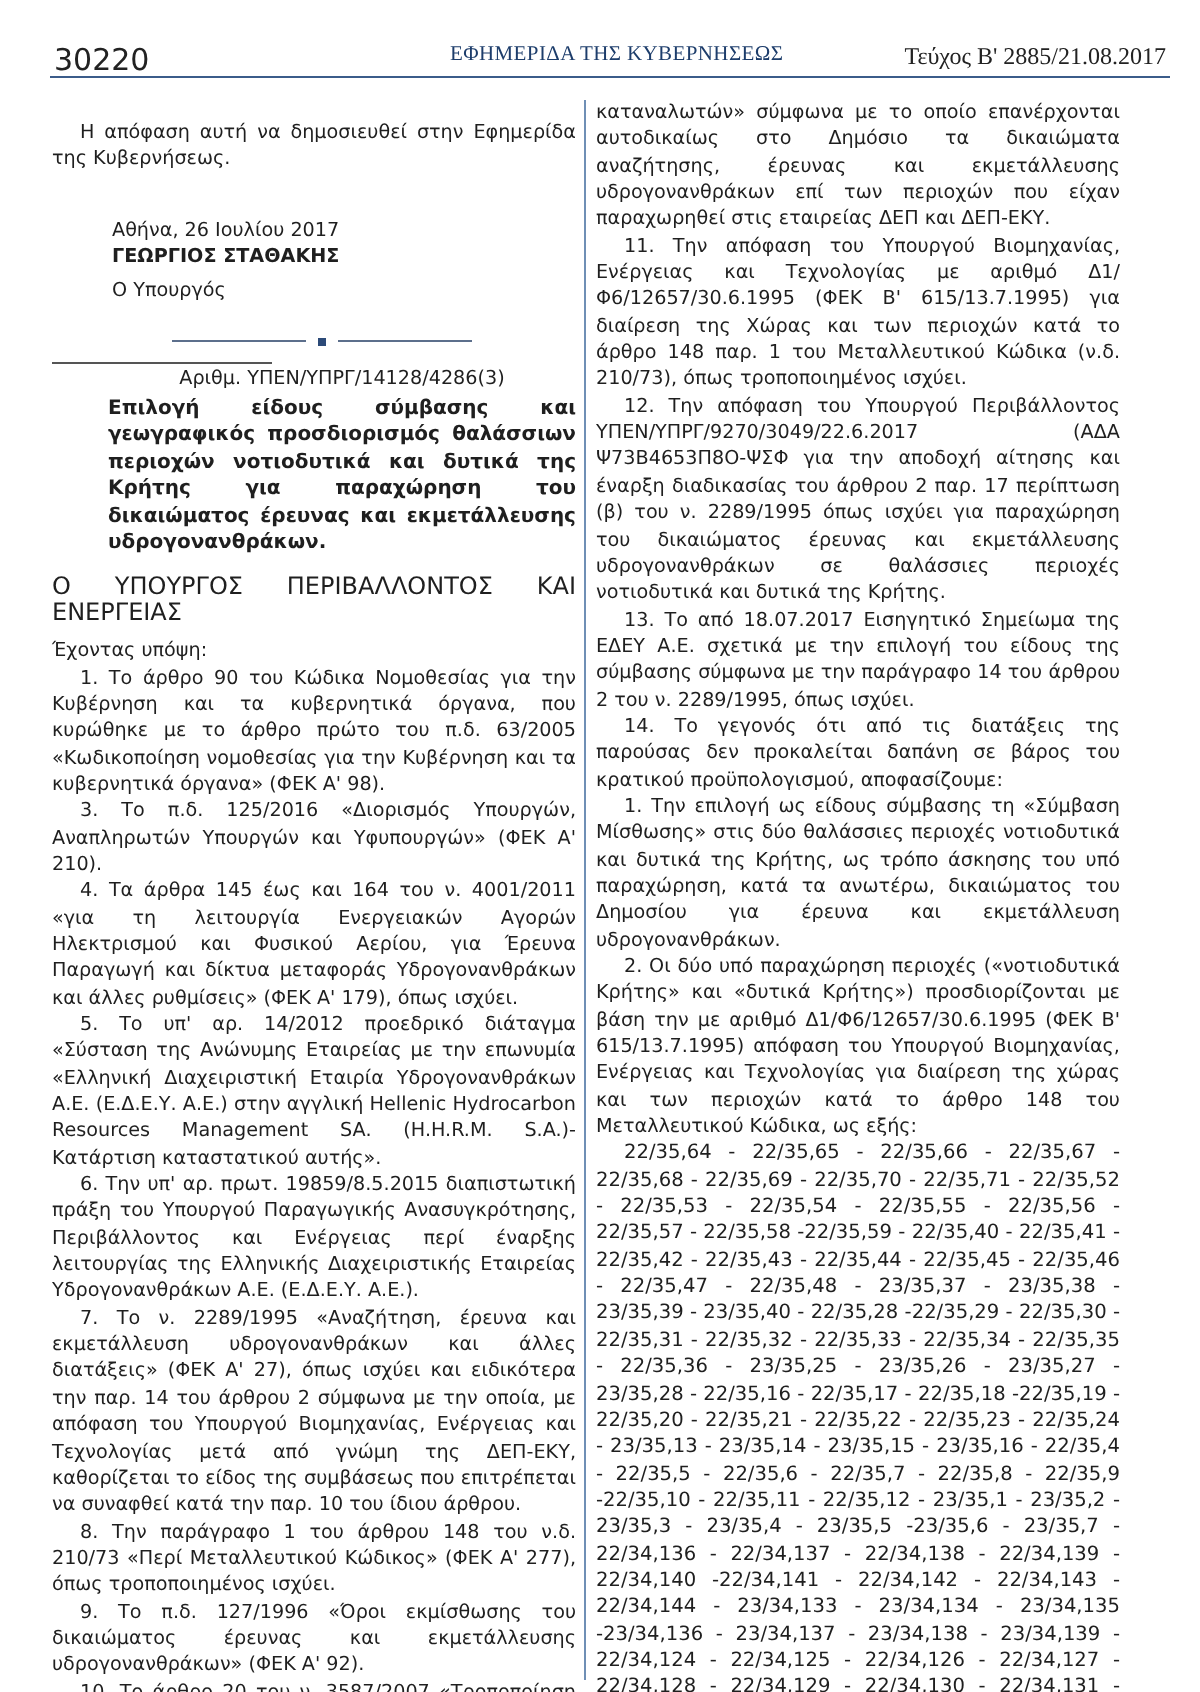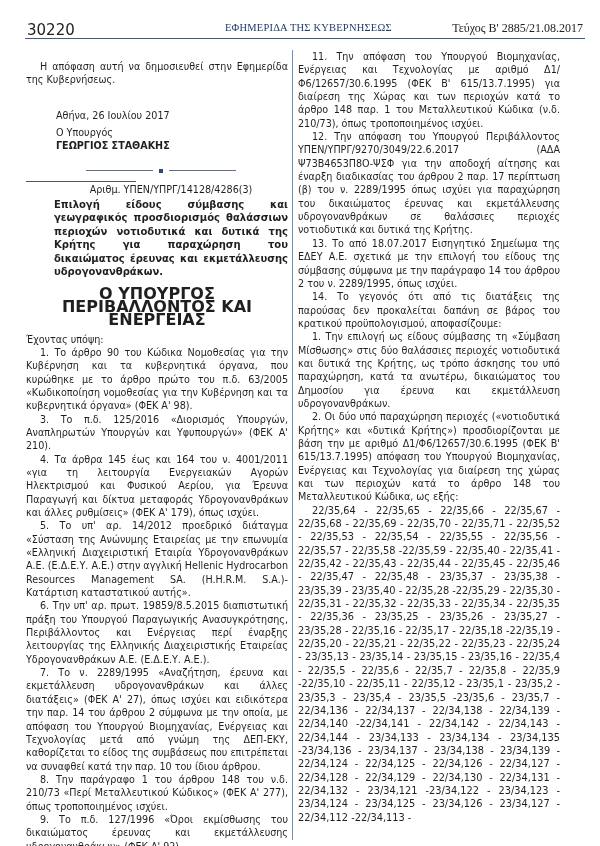--- a/index.html
+++ b/index.html
@@ -18,41 +18,41 @@
   p { margin:0; }
   .ind { text-indent:14px; }
   .center-ind { padding-left:30px; margin-top:4px; }
   .bold { font-weight:bold; }
   .sep { display:flex; align-items:center; justify-content:center; margin:16px 0 10px 60px; width:150px; }
   .sep .ln { flex:1; height:1px; background:#5c6f8c; }
   .sep .sq { width:4px; height:4px; background:#2c4a78; margin:0 6px; }
   .decision-no { display:flex; justify-content:center; padding-left:28px; border-top:0; position:relative; }
   .decision-no::before { content:""; position:absolute; left:0; top:-2px; width:110px; height:1px; background:#555; }
   .decision-title { font-weight:bold; padding-left:28px; font-size:10px; line-height:13.4px; margin-top:2px; }
-  .minister-heading { font-weight:bold; text-align:center; margin:8px 0 6px 0; font-size:16px; }
+  .minister-heading { font-weight:normal; margin:8px 0 6px 0; font-size:12px; }
   .codes { text-align:justify; font-size:9.8px; line-height:13.35px; }
   .gap { height:6px; }
 </style>
 </head>
 <body>
 
 <div class="header">
   <span class="hdr-page">30220</span>
   <span class="hdr-title">ΕΦΗΜΕΡΙΔΑ ΤΗΣ ΚΥΒΕΡΝΗΣΕΩΣ</span>
   <span class="hdr-issue">Τεύχος Β' 2885/21.08.2017</span>
 </div>
 
 <div class="divider"></div>
 
 <div class="col left">
   <div class="gap" style="height:10px"></div>
   <p class="ind">Η απόφαση αυτή να δημοσιευθεί στην Εφημερίδα της Κυβερνήσεως.</p>
   <p class="center-ind" style="margin-top:22px">Αθήνα, 26 Ιουλίου 2017</p>
+  <p class="center-ind bold" style="margin-top:0">ΓΕΩΡΓΙΟΣ ΣΤΑΘΑΚΗΣ</p>
   <p class="center-ind">Ο Υπουργός</p>
-  <p class="center-ind bold" style="margin-top:0">ΓΕΩΡΓΙΟΣ ΣΤΑΘΑΚΗΣ</p>
 
   <div class="sep">
     <span class="ln"></span>
       <span class="sq"></span>
       <span class="ln"></span>
   </div>
 
   <div class="decision-no">
     <span>Αριθμ. ΥΠΕΝ/ΥΠΡΓ/14128/4286</span>
     <span>(3)</span>
@@ -65,20 +65,21 @@
   <p class="ind">4. Τα άρθρα 145 έως και 164 του ν. 4001/2011 «για τη λειτουργία Ενεργειακών Αγορών Ηλεκτρισμού και Φυσικού Αερίου, για Έρευνα Παραγωγή και δίκτυα μεταφοράς Υδρογονανθράκων και άλλες ρυθμίσεις» (ΦΕΚ Α' 179), όπως ισχύει.</p>
   <p class="ind">5. Το υπ' αρ. 14/2012 προεδρικό διάταγμα «Σύσταση της Ανώνυμης Εταιρείας με την επωνυμία «Ελληνική Διαχειριστική Εταιρία Υδρογονανθράκων Α.Ε. (Ε.Δ.Ε.Υ. Α.Ε.) στην αγγλική Hellenic Hydrocarbon Resources Management SA. (H.H.R.M. S.A.)-Κατάρτιση καταστατικού αυτής».</p>
   <p class="ind">6. Την υπ' αρ. πρωτ. 19859/8.5.2015 διαπιστωτική πράξη του Υπουργού Παραγωγικής Ανασυγκρότησης, Περιβάλλοντος και Ενέργειας περί έναρξης λειτουργίας της Ελληνικής Διαχειριστικής Εταιρείας Υδρογονανθράκων Α.Ε. (Ε.Δ.Ε.Υ. Α.Ε.).</p>
   <p class="ind">7. Το ν. 2289/1995 «Αναζήτηση, έρευνα και εκμετάλλευση υδρογονανθράκων και άλλες διατάξεις» (ΦΕΚ Α' 27), όπως ισχύει και ειδικότερα την παρ. 14 του άρθρου 2 σύμφωνα με την οποία, με απόφαση του Υπουργού Βιομηχανίας, Ενέργειας και Τεχνολογίας μετά από γνώμη της ΔΕΠ-ΕΚΥ, καθορίζεται το είδος της συμβάσεως που επιτρέπεται να συναφθεί κατά την παρ. 10 του ίδιου άρθρου.</p>
   <p class="ind">8. Την παράγραφο 1 του άρθρου 148 του ν.δ. 210/73 «Περί Μεταλλευτικού Κώδικος» (ΦΕΚ Α' 277), όπως τροποποιημένος ισχύει.</p>
   <p class="ind">9. Το π.δ. 127/1996 «Όροι εκμίσθωσης του δικαιώματος έρευνας και εκμετάλλευσης υδρογονανθράκων» (ΦΕΚ Α' 92).</p>
   <p class="ind">10. Το άρθρο 20 του ν. 3587/2007 «Τροποποίηση και συμπλήρωση του ν. 2251/1994 περί προστασίας των</p>
 </div>
 
 <div class="col right">
+  <p>καταναλωτών» σύμφωνα με το οποίο επανέρχονται αυτοδικαίως στο Δημόσιο τα δικαιώματα αναζήτησης, έρευνας και εκμετάλλευσης υδρογονανθράκων επί των περιοχών που είχαν παραχωρηθεί στις εταιρείας ΔΕΠ και ΔΕΠ-ΕΚΥ.</p>
   <p class="ind">11. Την απόφαση του Υπουργού Βιομηχανίας, Ενέργειας και Τεχνολογίας με αριθμό Δ1/Φ6/12657/30.6.1995 (ΦΕΚ Β' 615/13.7.1995) για διαίρεση της Χώρας και των περιοχών κατά το άρθρο 148 παρ. 1 του Μεταλλευτικού Κώδικα (ν.δ. 210/73), όπως τροποποιημένος ισχύει.</p>
   <p class="ind">12. Την απόφαση του Υπουργού Περιβάλλοντος ΥΠΕΝ/ΥΠΡΓ/9270/3049/22.6.2017 (ΑΔΑ Ψ73Β4653Π8Ο-ΨΣΦ για την αποδοχή αίτησης και έναρξη διαδικασίας του άρθρου 2 παρ. 17 περίπτωση (β) του ν. 2289/1995 όπως ισχύει για παραχώρηση του δικαιώματος έρευνας και εκμετάλλευσης υδρογονανθράκων σε θαλάσσιες περιοχές νοτιοδυτικά και δυτικά της Κρήτης.</p>
   <p class="ind">13. Το από 18.07.2017 Εισηγητικό Σημείωμα της ΕΔΕΥ Α.Ε. σχετικά με την επιλογή του είδους της σύμβασης σύμφωνα με την παράγραφο 14 του άρθρου 2 του ν. 2289/1995, όπως ισχύει.</p>
   <p class="ind">14. Το γεγονός ότι από τις διατάξεις της παρούσας δεν προκαλείται δαπάνη σε βάρος του κρατικού προϋπολογισμού, αποφασίζουμε:</p>
   <p class="ind">1. Την επιλογή ως είδους σύμβασης τη «Σύμβαση Μίσθωσης» στις δύο θαλάσσιες περιοχές νοτιοδυτικά και δυτικά της Κρήτης, ως τρόπο άσκησης του υπό παραχώρηση, κατά τα ανωτέρω, δικαιώματος του Δημοσίου για έρευνα και εκμετάλλευση υδρογονανθράκων.</p>
   <p class="ind">2. Οι δύο υπό παραχώρηση περιοχές («νοτιοδυτικά Κρήτης» και «δυτικά Κρήτης») προσδιορίζονται με βάση την με αριθμό Δ1/Φ6/12657/30.6.1995 (ΦΕΚ Β' 615/13.7.1995) απόφαση του Υπουργού Βιομηχανίας, Ενέργειας και Τεχνολογίας για διαίρεση της χώρας και των περιοχών κατά το άρθρο 148 του Μεταλλευτικού Κώδικα, ως εξής:</p>
   <p class="codes ind">22/35,64 - 22/35,65 - 22/35,66 - 22/35,67 - 22/35,68 - 22/35,69 - 22/35,70 - 22/35,71 - 22/35,52 - 22/35,53 - 22/35,54 - 22/35,55 - 22/35,56 - 22/35,57 - 22/35,58 -22/35,59 - 22/35,40 - 22/35,41 - 22/35,42 - 22/35,43 - 22/35,44 - 22/35,45 - 22/35,46 - 22/35,47 - 22/35,48 - 23/35,37 - 23/35,38 - 23/35,39 - 23/35,40 - 22/35,28 -22/35,29 - 22/35,30 - 22/35,31 - 22/35,32 - 22/35,33 - 22/35,34 - 22/35,35 - 22/35,36 - 23/35,25 - 23/35,26 - 23/35,27 - 23/35,28 - 22/35,16 - 22/35,17 - 22/35,18 -22/35,19 - 22/35,20 - 22/35,21 - 22/35,22 - 22/35,23 - 22/35,24 - 23/35,13 - 23/35,14 - 23/35,15 - 23/35,16 - 22/35,4 - 22/35,5 - 22/35,6 - 22/35,7 - 22/35,8 - 22/35,9 -22/35,10 - 22/35,11 - 22/35,12 - 23/35,1 - 23/35,2 - 23/35,3 - 23/35,4 - 23/35,5 -23/35,6 - 23/35,7 - 22/34,136 - 22/34,137 - 22/34,138 - 22/34,139 - 22/34,140 -22/34,141 - 22/34,142 - 22/34,143 - 22/34,144 - 23/34,133 - 23/34,134 - 23/34,135 -23/34,136 - 23/34,137 - 23/34,138 - 23/34,139 - 22/34,124 - 22/34,125 - 22/34,126 - 22/34,127 - 22/34,128 - 22/34,129 - 22/34,130 - 22/34,131 - 22/34,132 - 23/34,121 -23/34,122 - 23/34,123 - 23/34,124 - 23/34,125 - 23/34,126 - 23/34,127 - 22/34,112 -22/34,113 -</p>
 </div>
 
 </body></html>

